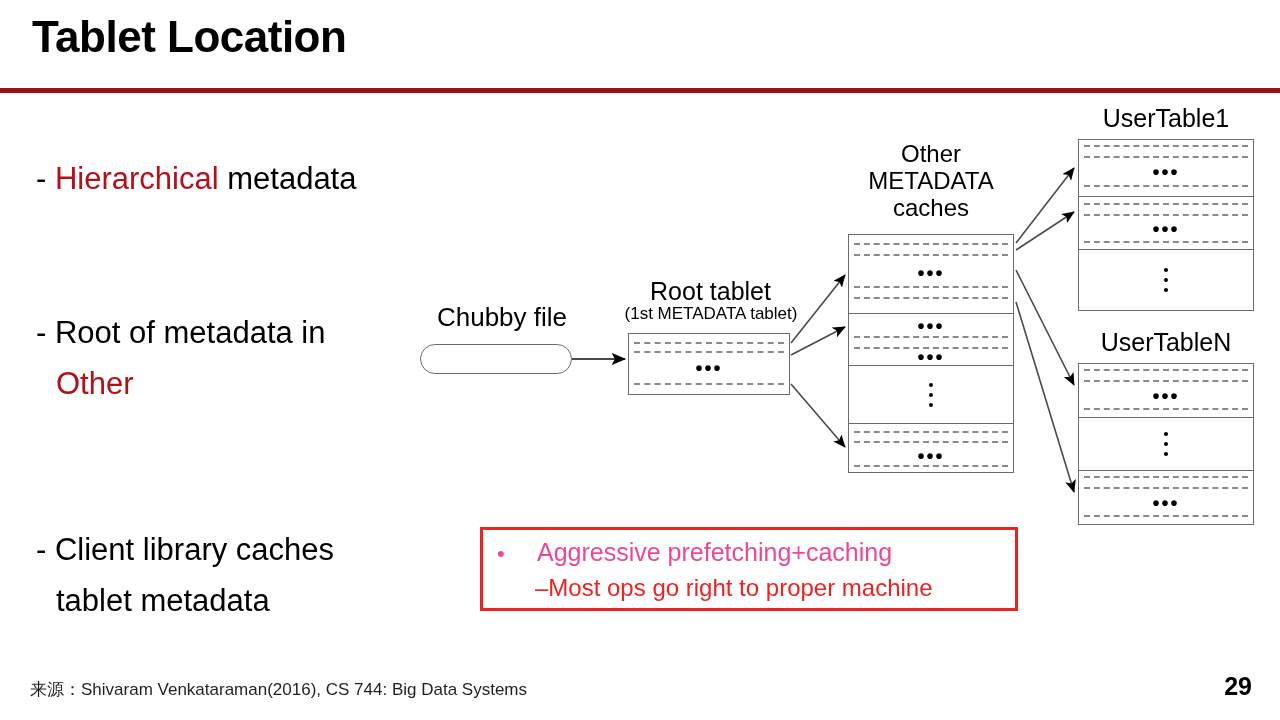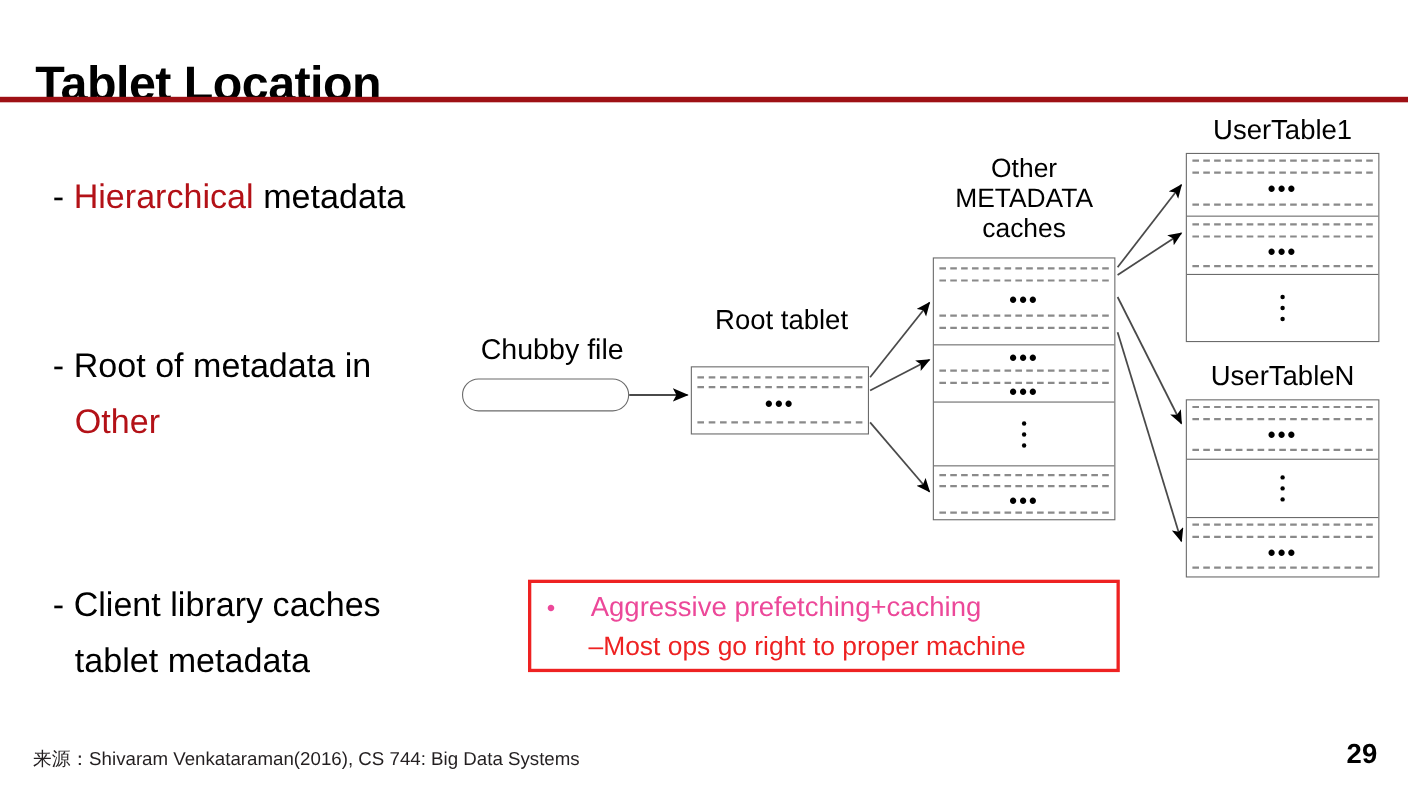--- a/index.html
+++ b/index.html
@@ -20,39 +20,37 @@
   #slide-title {
     position: absolute;
     left: 32px;
     top: 14px;
     font-size: 44px;
     font-weight: bold;
     letter-spacing: -0.5px;
     color: #000000;
     line-height: 1.05;
     white-space: nowrap;
-    margin-top: 40px;
   }
   #title-rule {
     position: absolute;
     left: 0px;
     top: 88px;
     width: 1280px;
     height: 5px;
     background: #9E1015;
   }
 
   
   .bullet {
     position: absolute;
     font-size: 31px;
     line-height: 1.65;
     color: #000000;
     font-family: "Liberation Sans", sans-serif;
-    margin-left: 12px;
   }
   #bullet-1 { left: 36px; top: 153px; width: 420px; }
   #bullet-2 { left: 36px; top: 307px; width: 400px; }
   #bullet-3 { left: 36px; top: 524px; width: 420px; }
   .accent { color: #B31117; }
   .indent { display: inline-block; padding-left: 20px; }
 
   
   #diagram {
     position: absolute;
@@ -229,20 +227,21 @@
 
 <div class="bullet" id="bullet-3">
   <span>- </span><span>Client library caches</span><br>
   <span class="indent">tablet metadata</span>
 </div>
 
 <div id="diagram">
 
   <div class="diag-label" id="label-root">Root tablet</div>
   <div class="diag-label" id="label-chubby">Chubby file</div>
+  <div class="diag-label" id="label-root-sub">(1st METADATA tablet)</div>
   <div class="diag-label" id="label-meta">Other
 METADATA
 caches</div>
   <div class="diag-label" id="label-ut1">UserTable1</div>
   <div class="diag-label" id="label-utn">UserTableN</div>
 
   <div id="chubby-file"></div>
 
   <div class="tablet-box" id="root-tablet">
     <div class="tablet-section" style="height:100%">

